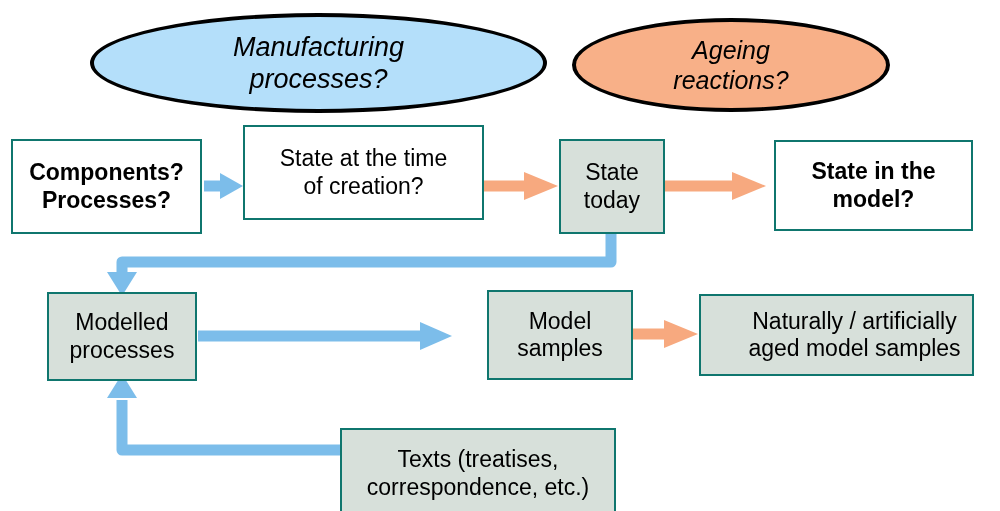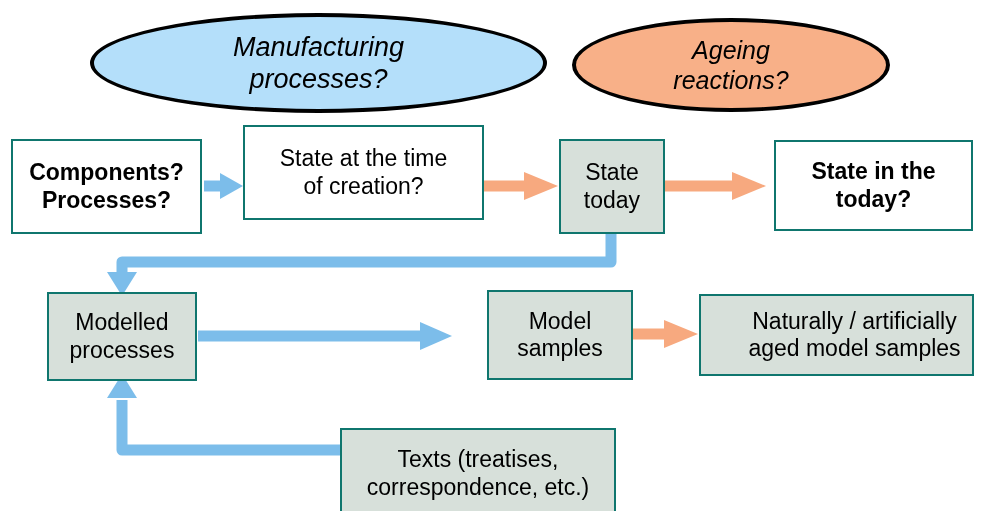--- a/index.html
+++ b/index.html
@@ -125,21 +125,21 @@
 of creation?</span>
   </div>
 
   <div class="node boxnode filled" style="left:559px; top:139px; width:106px; height:95px; font-size:23px;">
     <span class="nodetext">State
 today</span>
   </div>
 
   <div class="node boxnode bold" style="left:774px; top:140px; width:199px; height:91px; font-size:23px;">
     <span class="nodetext">State in the
-today?</span>
+model?</span>
   </div>
 
   <div class="node boxnode filled" style="left:47px; top:292px; width:150px; height:89px; font-size:23px;">
     <span class="nodetext">Modelled
 processes</span>
   </div>
 
   <div class="node boxnode filled" style="left:451px; top:290px; width:146px; height:90px; font-size:23px;margin-left:36px;">
     <span class="nodetext">Model
 samples</span>

